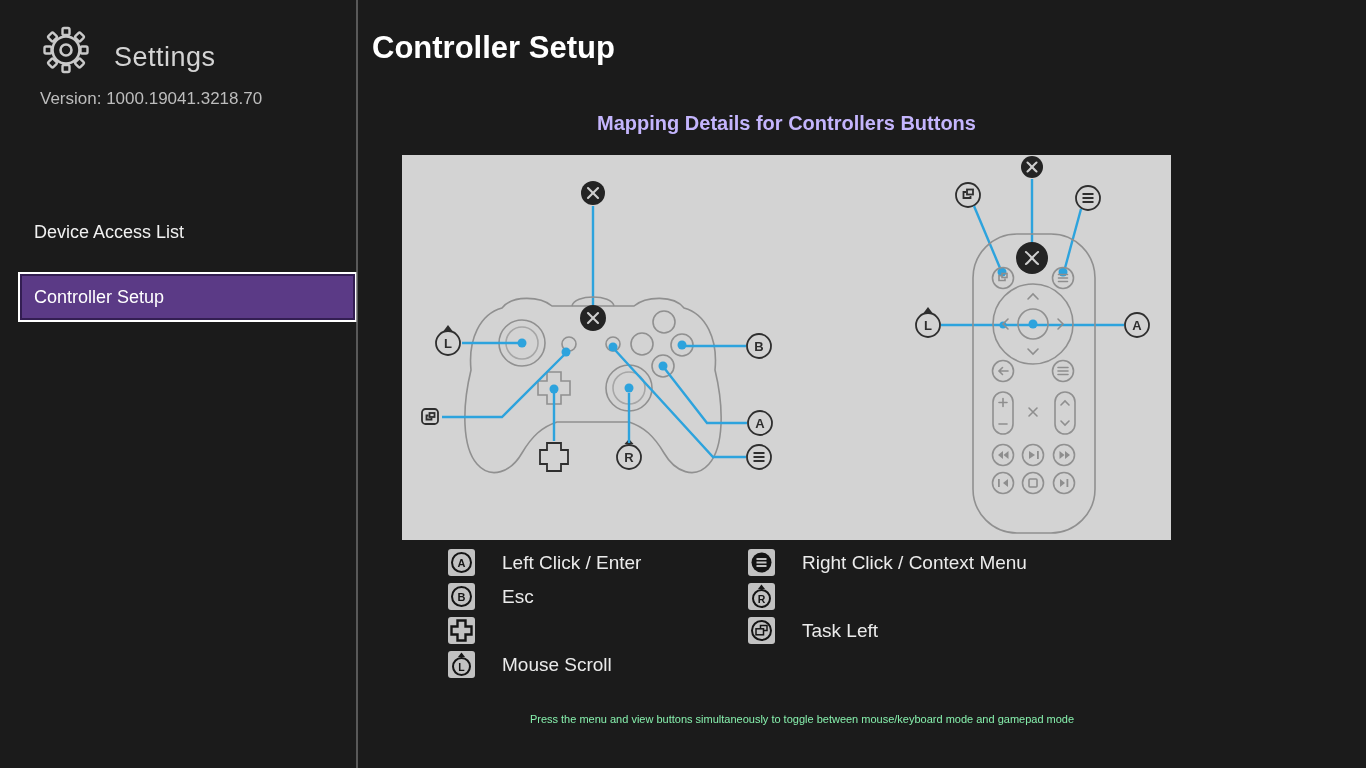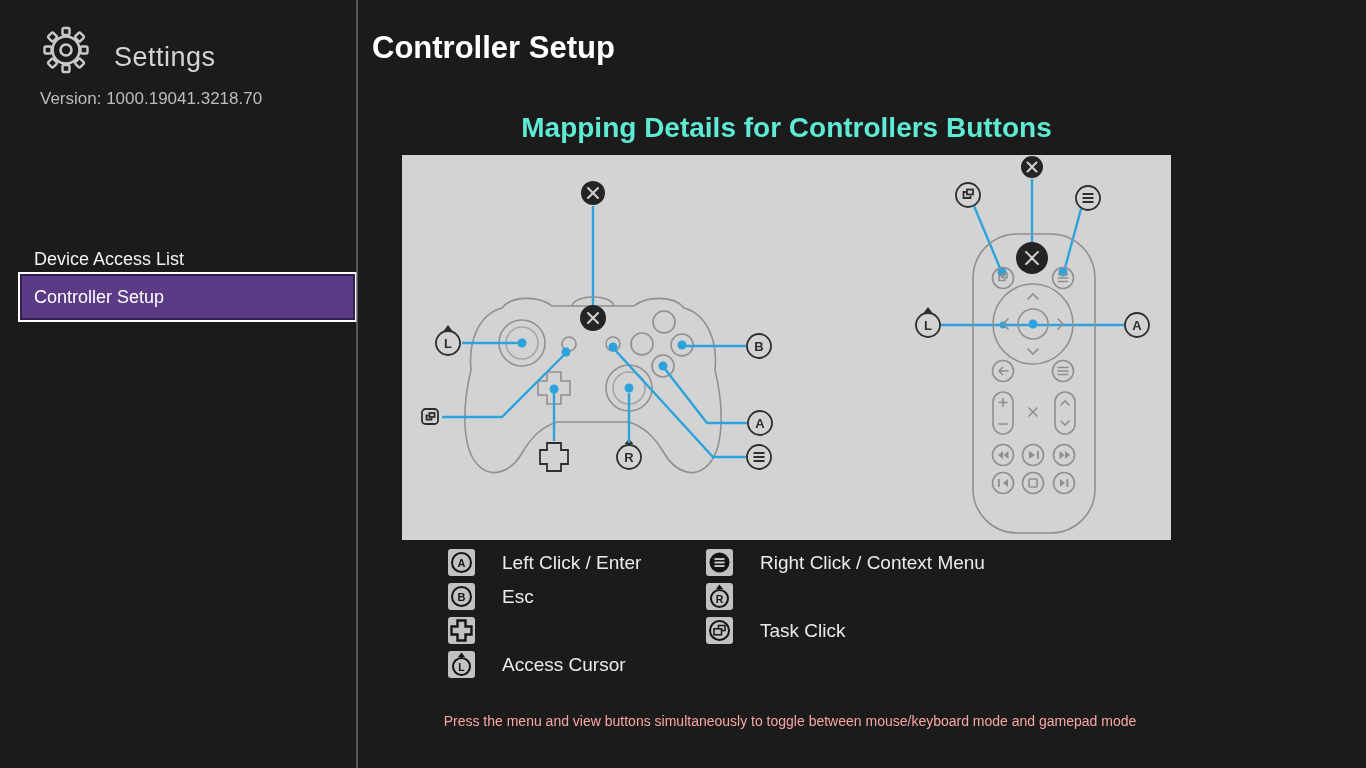--- a/index.html
+++ b/index.html
@@ -5,38 +5,38 @@
   html,body{margin:0;padding:0;background:#000;}
   .screen{position:relative;width:1366px;height:768px;background:#1b1b1b;overflow:hidden;
           font-family:"Liberation Sans",sans-serif;}
   
   .sidebar{position:absolute;left:0;top:0;width:357px;height:580px;background:#1b1b1b;}
   .gear{position:absolute;left:42px;top:25px;}
   .sb-title{position:absolute;left:114px;top:42px;font-size:27px;color:#d4d4d4;letter-spacing:.5px;}
   .sb-version{position:absolute;left:40px;top:89px;font-size:17px;color:#bdbdbd;}
   .sb-item{position:absolute;left:20px;width:323px;height:46px;line-height:46px;
            padding-left:14px;font-size:18px;color:#f1f1f1;cursor:pointer;}
-  .sb-item.plain{top:236px;}
+  .sb-item.plain{top:209px;}
   .sb-item.selected{top:272px;left:18px;width:321px;background:#5b3a86;border:2px solid #ffffff;
            box-shadow:inset 0 0 0 2px rgba(18,8,40,.55);color:#ffffff;}
   .divider{position:absolute;left:356px;top:0;width:2px;height:768px;background:#6f6f6f;opacity:.75;}
   
   .page-title{position:absolute;left:372px;top:30px;font-size:31px;font-weight:bold;color:#ffffff;}
   .subtitle{position:absolute;left:402px;top:112px;width:769px;text-align:center;
-            font-size:28px;font-weight:bold;color:#5eead4;}
+            font-size:20px;font-weight:bold;color:#c4b5fd;}
   .panel{position:absolute;left:402px;top:155px;width:769px;height:385px;background:#d3d3d3;}
   
   .legend-col{position:absolute;top:549px;display:flex;flex-direction:column;gap:7px;}
   .legend-col.left{left:448px;}
-  .legend-col.right{left:706px;}
+  .legend-col.right{left:748px;}
   .lrow{display:flex;align-items:center;height:27px;}
   .licon{width:27px;height:27px;background:#c2c2c2;border-radius:3px;flex:0 0 27px;}
   .ltext{margin-left:27px;font-size:19px;color:#ebebeb;white-space:nowrap;}
-  .note{position:absolute;left:366px;top:713px;width:848px;text-align:center;
-        font-size:14px;color:#fca5a5;}
+  .note{position:absolute;left:378px;top:713px;width:848px;text-align:center;
+        font-size:11px;color:#86efac;}
   
   .outl{fill:none;stroke:#909090;stroke-width:1.6;}
   .outl2{fill:none;stroke:#a6a6a6;stroke-width:1.6;}
   .dk{fill:none;stroke:#2e2e2e;stroke-width:1.8;}
   .blue{fill:none;stroke:#2da3dd;stroke-width:2.4;}
   .bdot{fill:#2da3dd;}
   .lt{font-family:"Liberation Sans",sans-serif;font-size:13px;font-weight:bold;fill:#2e2e2e;text-anchor:middle;}
   .xg{fill:none;stroke:#cfcfcf;stroke-width:2.1;stroke-linecap:round;}
   .mg{fill:#8e8e8e;}
   .mgl{fill:none;stroke:#8e8e8e;stroke-width:1.6;stroke-linecap:round;}
@@ -286,21 +286,21 @@
         </span>
       </div>
       <div class="lrow">
         <span class="licon">
           <svg width="27" height="27" viewBox="0 0 27 27">
               <path d="M13.5 1.5 L10 6 H17 Z" fill="#141414"></path>
               <circle cx="13.5" cy="15.5" r="8.5" fill="none" stroke="#141414" stroke-width="2"></circle>
               <text x="13.5" y="19.5" text-anchor="middle" font-size="10.5" font-weight="bold" fill="#141414" font-family="Liberation Sans,sans-serif">L</text>
             </svg>
         </span>
-        <span class="ltext">Access Cursor</span>
+        <span class="ltext">Mouse Scroll</span>
       </div>
     </div>
 
     <div class="legend-col right">
       <div class="lrow">
         <span class="licon">
           <svg width="27" height="27" viewBox="0 0 27 27">
               <circle cx="13.5" cy="13.5" r="10" fill="#141414"></circle>
               <path d="M8.5 10 H18.5 M8.5 13.5 H18.5 M8.5 17 H18.5" stroke="#c2c2c2" stroke-width="2" fill="none"></path>
             </svg>
@@ -317,19 +317,19 @@
         </span>
       </div>
       <div class="lrow">
         <span class="licon">
           <svg width="27" height="27" viewBox="0 0 27 27">
               <circle cx="13.5" cy="13.5" r="9.5" fill="none" stroke="#141414" stroke-width="2"></circle>
               <rect x="12.5" y="8.5" width="6.5" height="5" fill="none" stroke="#141414" stroke-width="1.5"></rect>
               <rect x="8" y="11.8" width="7.5" height="6" fill="#c2c2c2" stroke="#141414" stroke-width="1.5"></rect>
             </svg>
         </span>
-        <span class="ltext">Task Click</span>
+        <span class="ltext">Task Left</span>
       </div>
     </div>
 
     <p class="note" style="margin:0;">Press the menu and view buttons simultaneously to toggle between mouse/keyboard mode and gamepad mode</p>
   </main>
 </div>
 
 </body></html>

